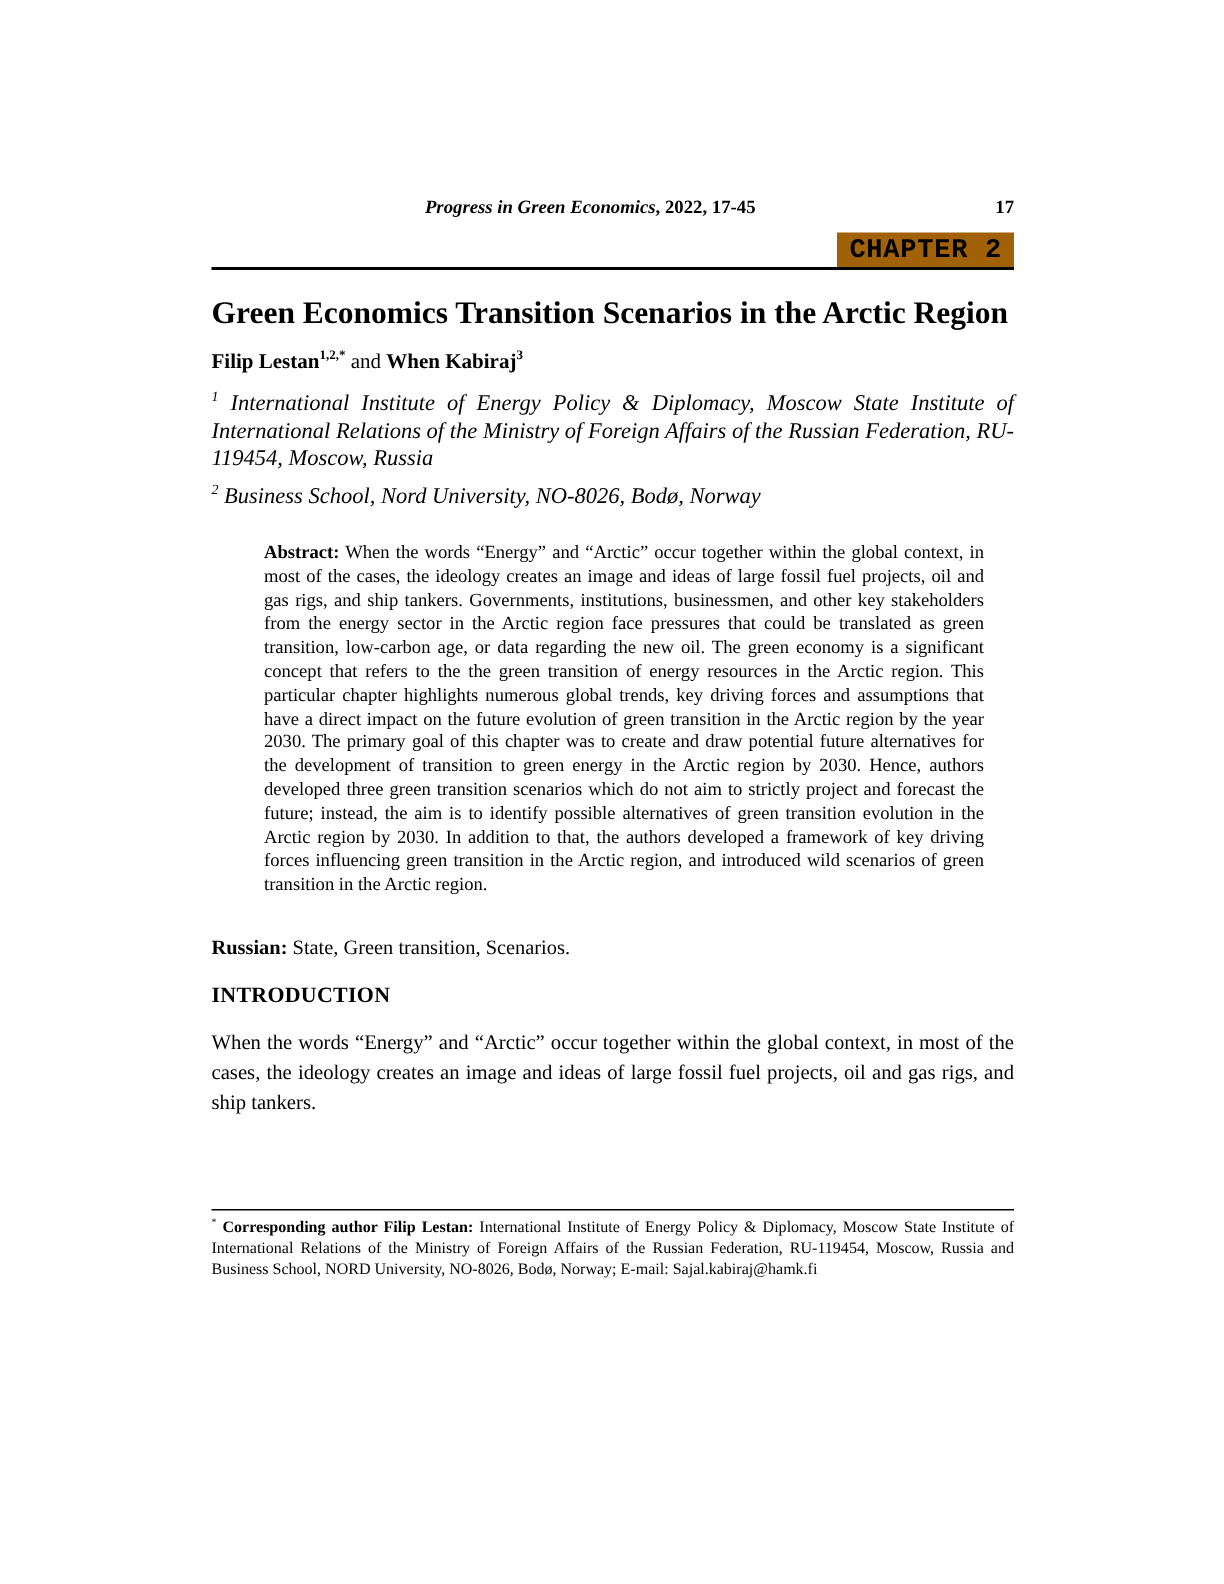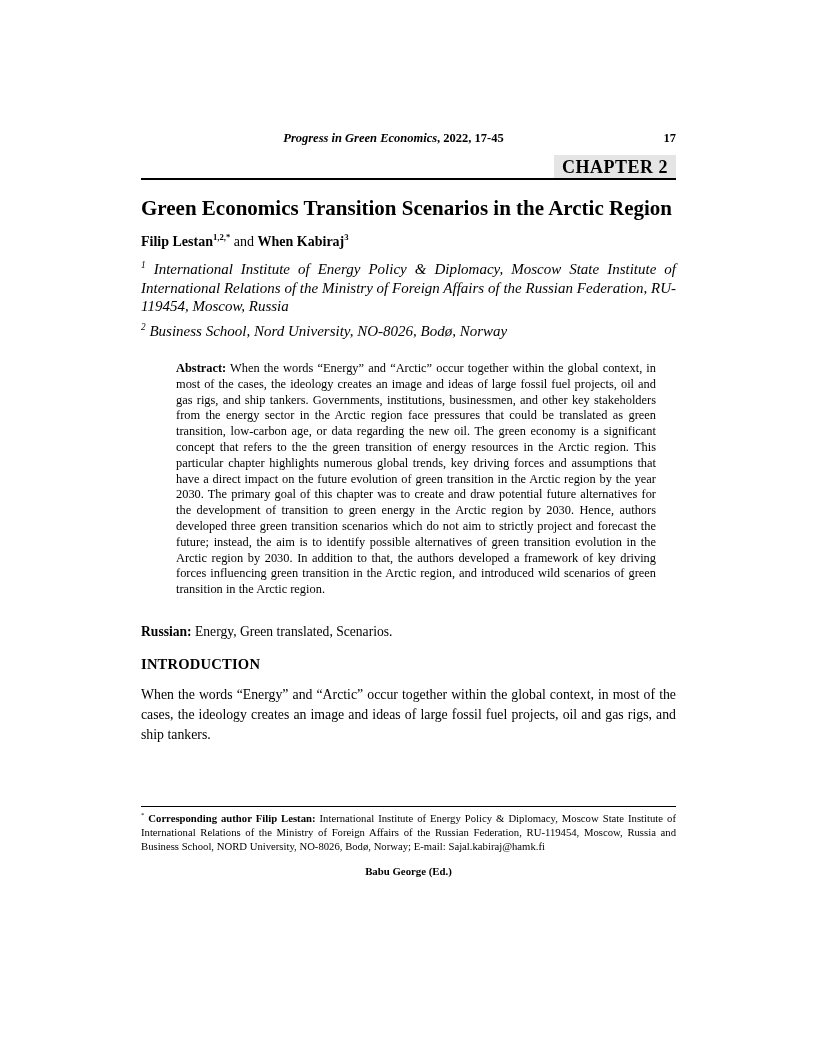--- a/index.html
+++ b/index.html
@@ -114,50 +114,49 @@
 
 <div class="page">
   <div class="content">
 
     <div class="journal-row">
       <span class="journal-name">Progress in Green Economics</span><span>, 2022, 17-45</span>
       <span class="page-number">17</span>
     </div>
 
     <div class="chapter-row">
-      <span class="chapter-badge" style="background: #e5e5e5;">CHAPTER 2</span>
+      <span class="chapter-badge" style="background: #a16207; font-family: Liberation Mono, monospace;">CHAPTER 2</span>
     </div>
 
     <h1 class="paper-title">Green Economics Transition Scenarios in the Arctic Region</h1>
 
     <div class="authors">
       <span class="name">Filip Lestan</span><sup class="name">1,2,*</sup><span> and </span><span class="name">When Kabiraj</span><sup class="name">3</sup>
     </div>
 
     <div class="affiliations">
       <p><sup>1</sup><span> International Institute of Energy Policy &amp; Diplomacy, Moscow State Institute of International Relations of the Ministry of Foreign Affairs of the Russian Federation, RU-119454, Moscow, Russia</span></p>
       <p><sup>2</sup><span> Business School, Nord University, NO-8026, Bodø, Norway</span></p>
     </div>
 
     <div class="abstract">
       <span class="label">Abstract:</span><span> When the words “Energy” and “Arctic” occur together within the global context, in most of the cases, the ideology creates an image and ideas of large fossil fuel projects, oil and gas rigs, and ship tankers. Governments, institutions, businessmen, and other key stakeholders from the energy sector in the Arctic region face pressures that could be translated as green transition, low-carbon age, or data regarding the new oil. The green economy is a significant concept that refers to the the green transition of energy resources in the Arctic region. This particular chapter highlights numerous global trends, key driving forces and assumptions that have a direct impact on the future evolution of green transition in the Arctic region by the year 2030. The primary goal of this chapter was to create and draw potential future alternatives for the development of transition to green energy in the Arctic region by 2030. Hence, authors developed three green transition scenarios which do not aim to strictly project and forecast the future; instead, the aim is to identify possible alternatives of green transition evolution in the Arctic region by 2030. In addition to that, the authors developed a framework of key driving forces influencing green transition in the Arctic region, and introduced wild scenarios of green transition in the Arctic region.</span>
     </div>
 
     <div class="keywords">
-      <span class="label">Russian:</span><span> Energy, Green translated, Scenarios.</span>
+      <span class="label">Russian:</span><span> State, Green transition, Scenarios.</span>
     </div>
 
     <h2 class="section-heading">INTRODUCTION</h2>
 
     <p class="intro-para">When the words “Energy” and “Arctic” occur together within the global context, in most of the cases, the ideology creates an image and ideas of large fossil fuel projects, oil and gas rigs, and ship tankers.</p>
 
   </div>
 
   <div class="footer-block">
     <div class="footnote-rule"></div>
     <div class="footnote">
       <sup>*</sup><span class="label"> Corresponding author Filip Lestan:</span><span> International Institute of Energy Policy &amp; Diplomacy, Moscow State Institute of International Relations of the Ministry of Foreign Affairs of the Russian Federation, RU-119454, Moscow, Russia and Business School, NORD University, NO-8026, Bodø, Norway; E-mail: Sajal.kabiraj@hamk.fi</span>
     </div>
     <div class="publisher">
-      <div>Babu George (Ed.)</div>
     </div>
   </div>
 </div>
 
 </body></html>

